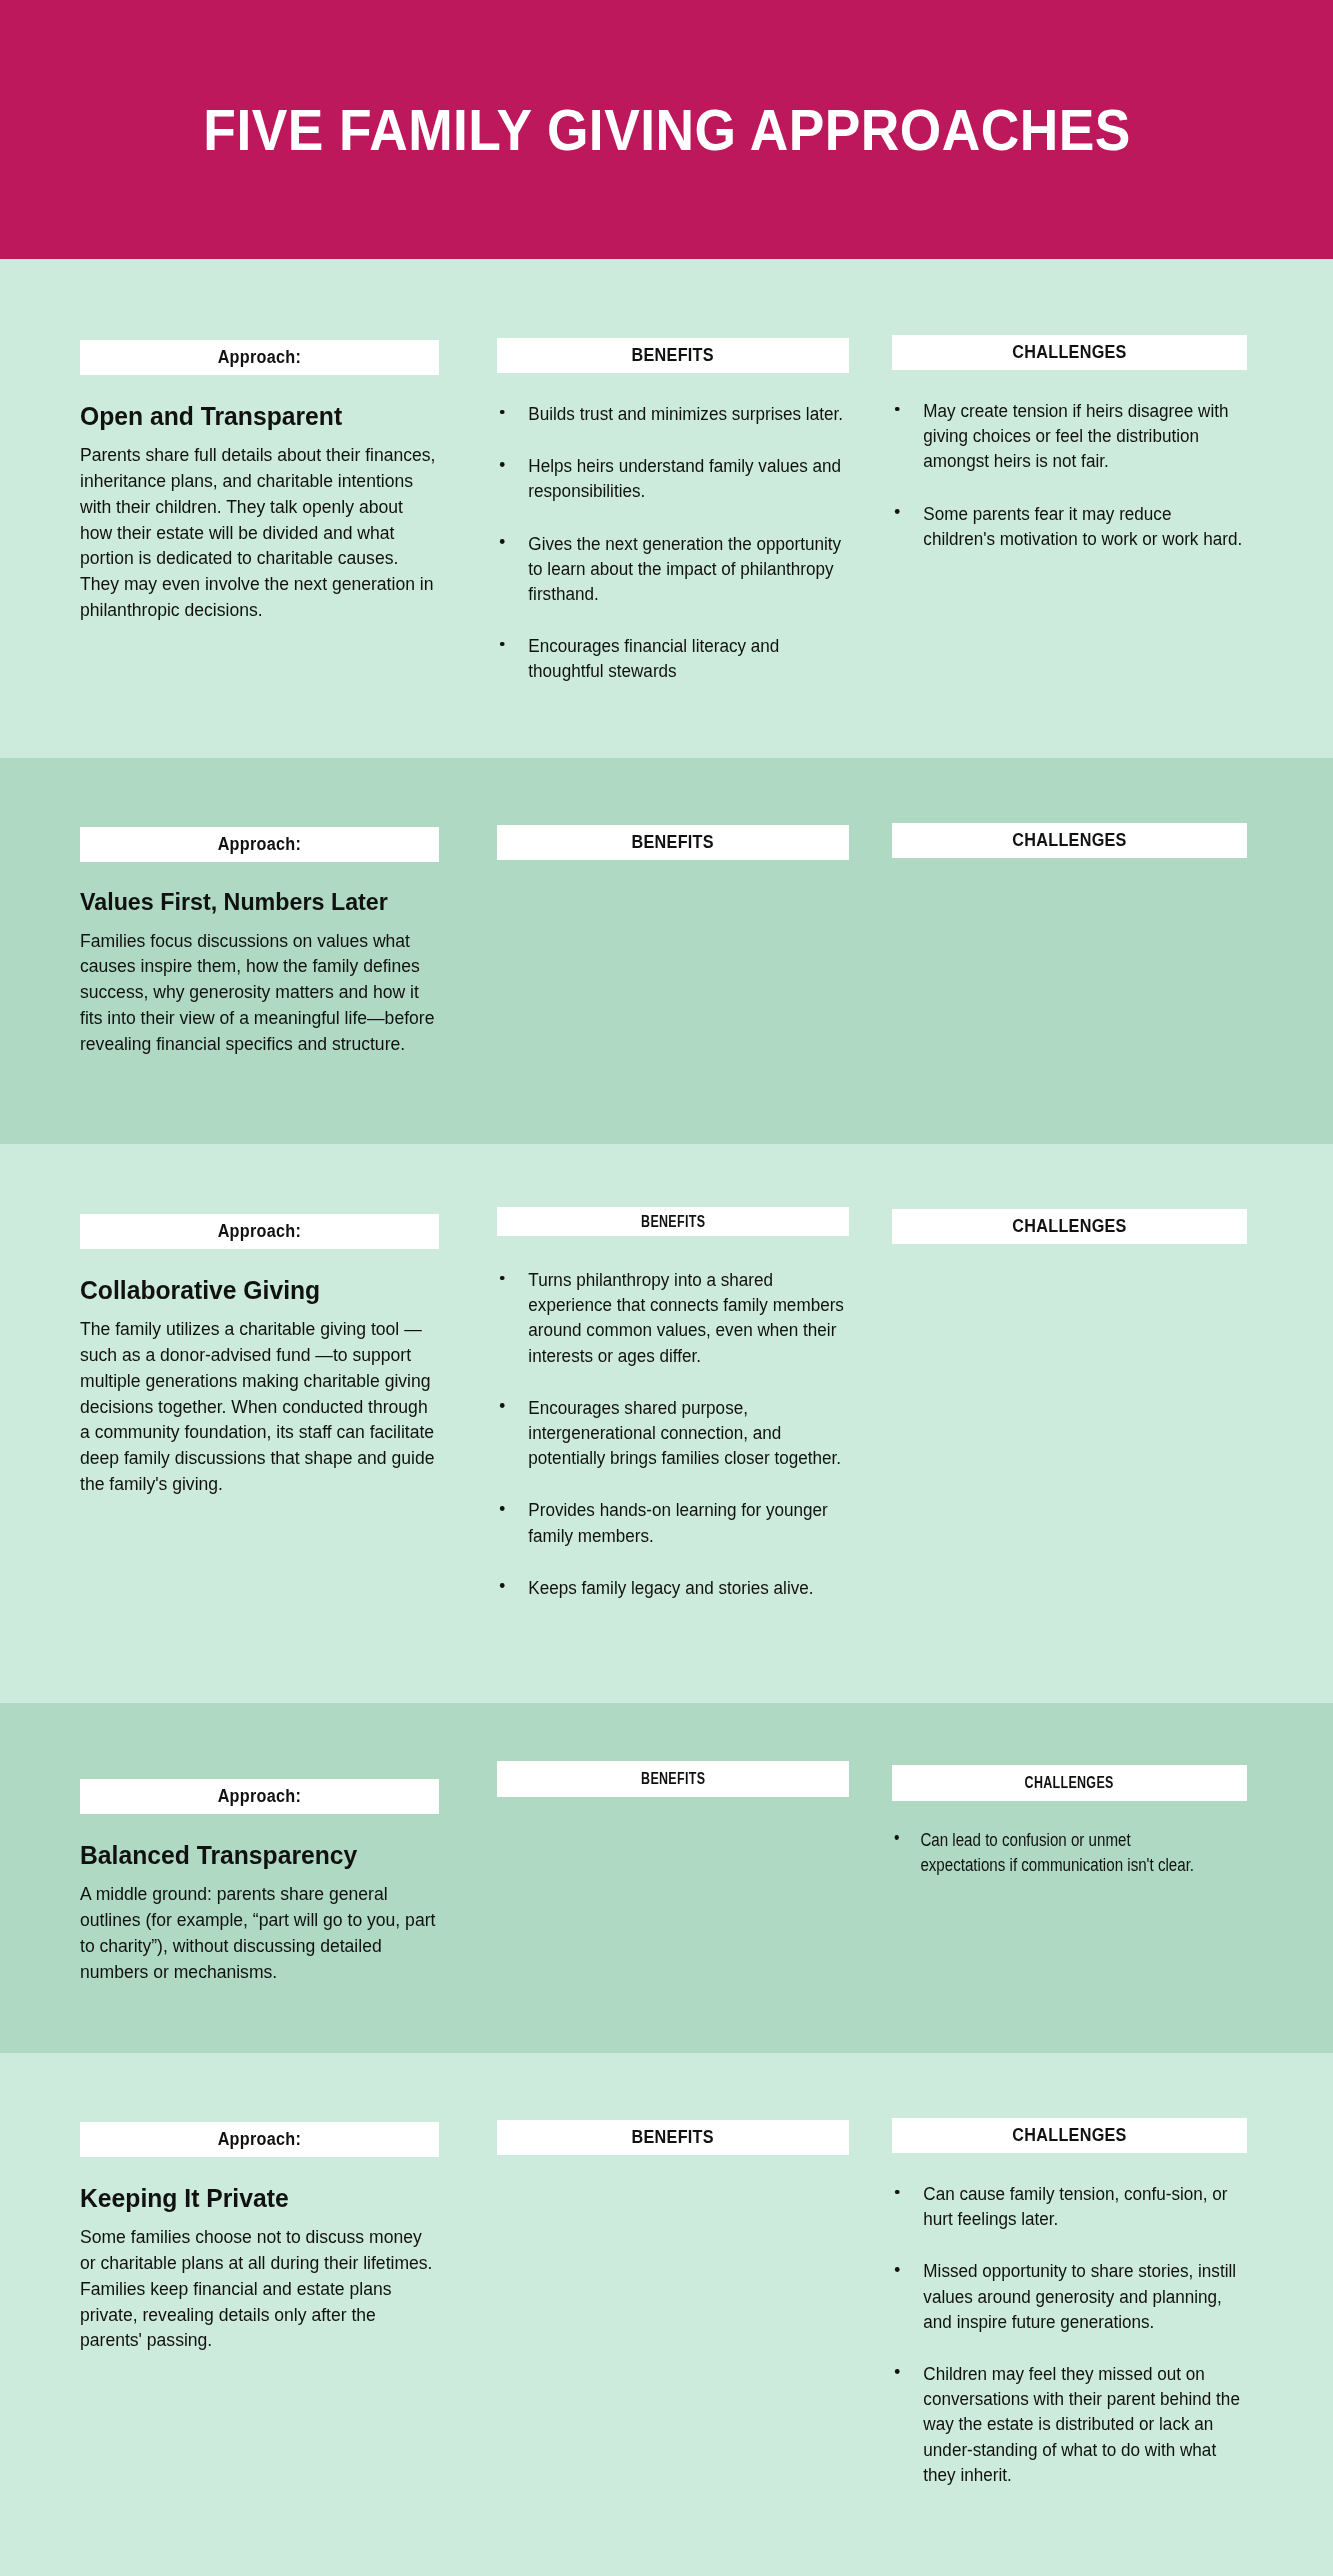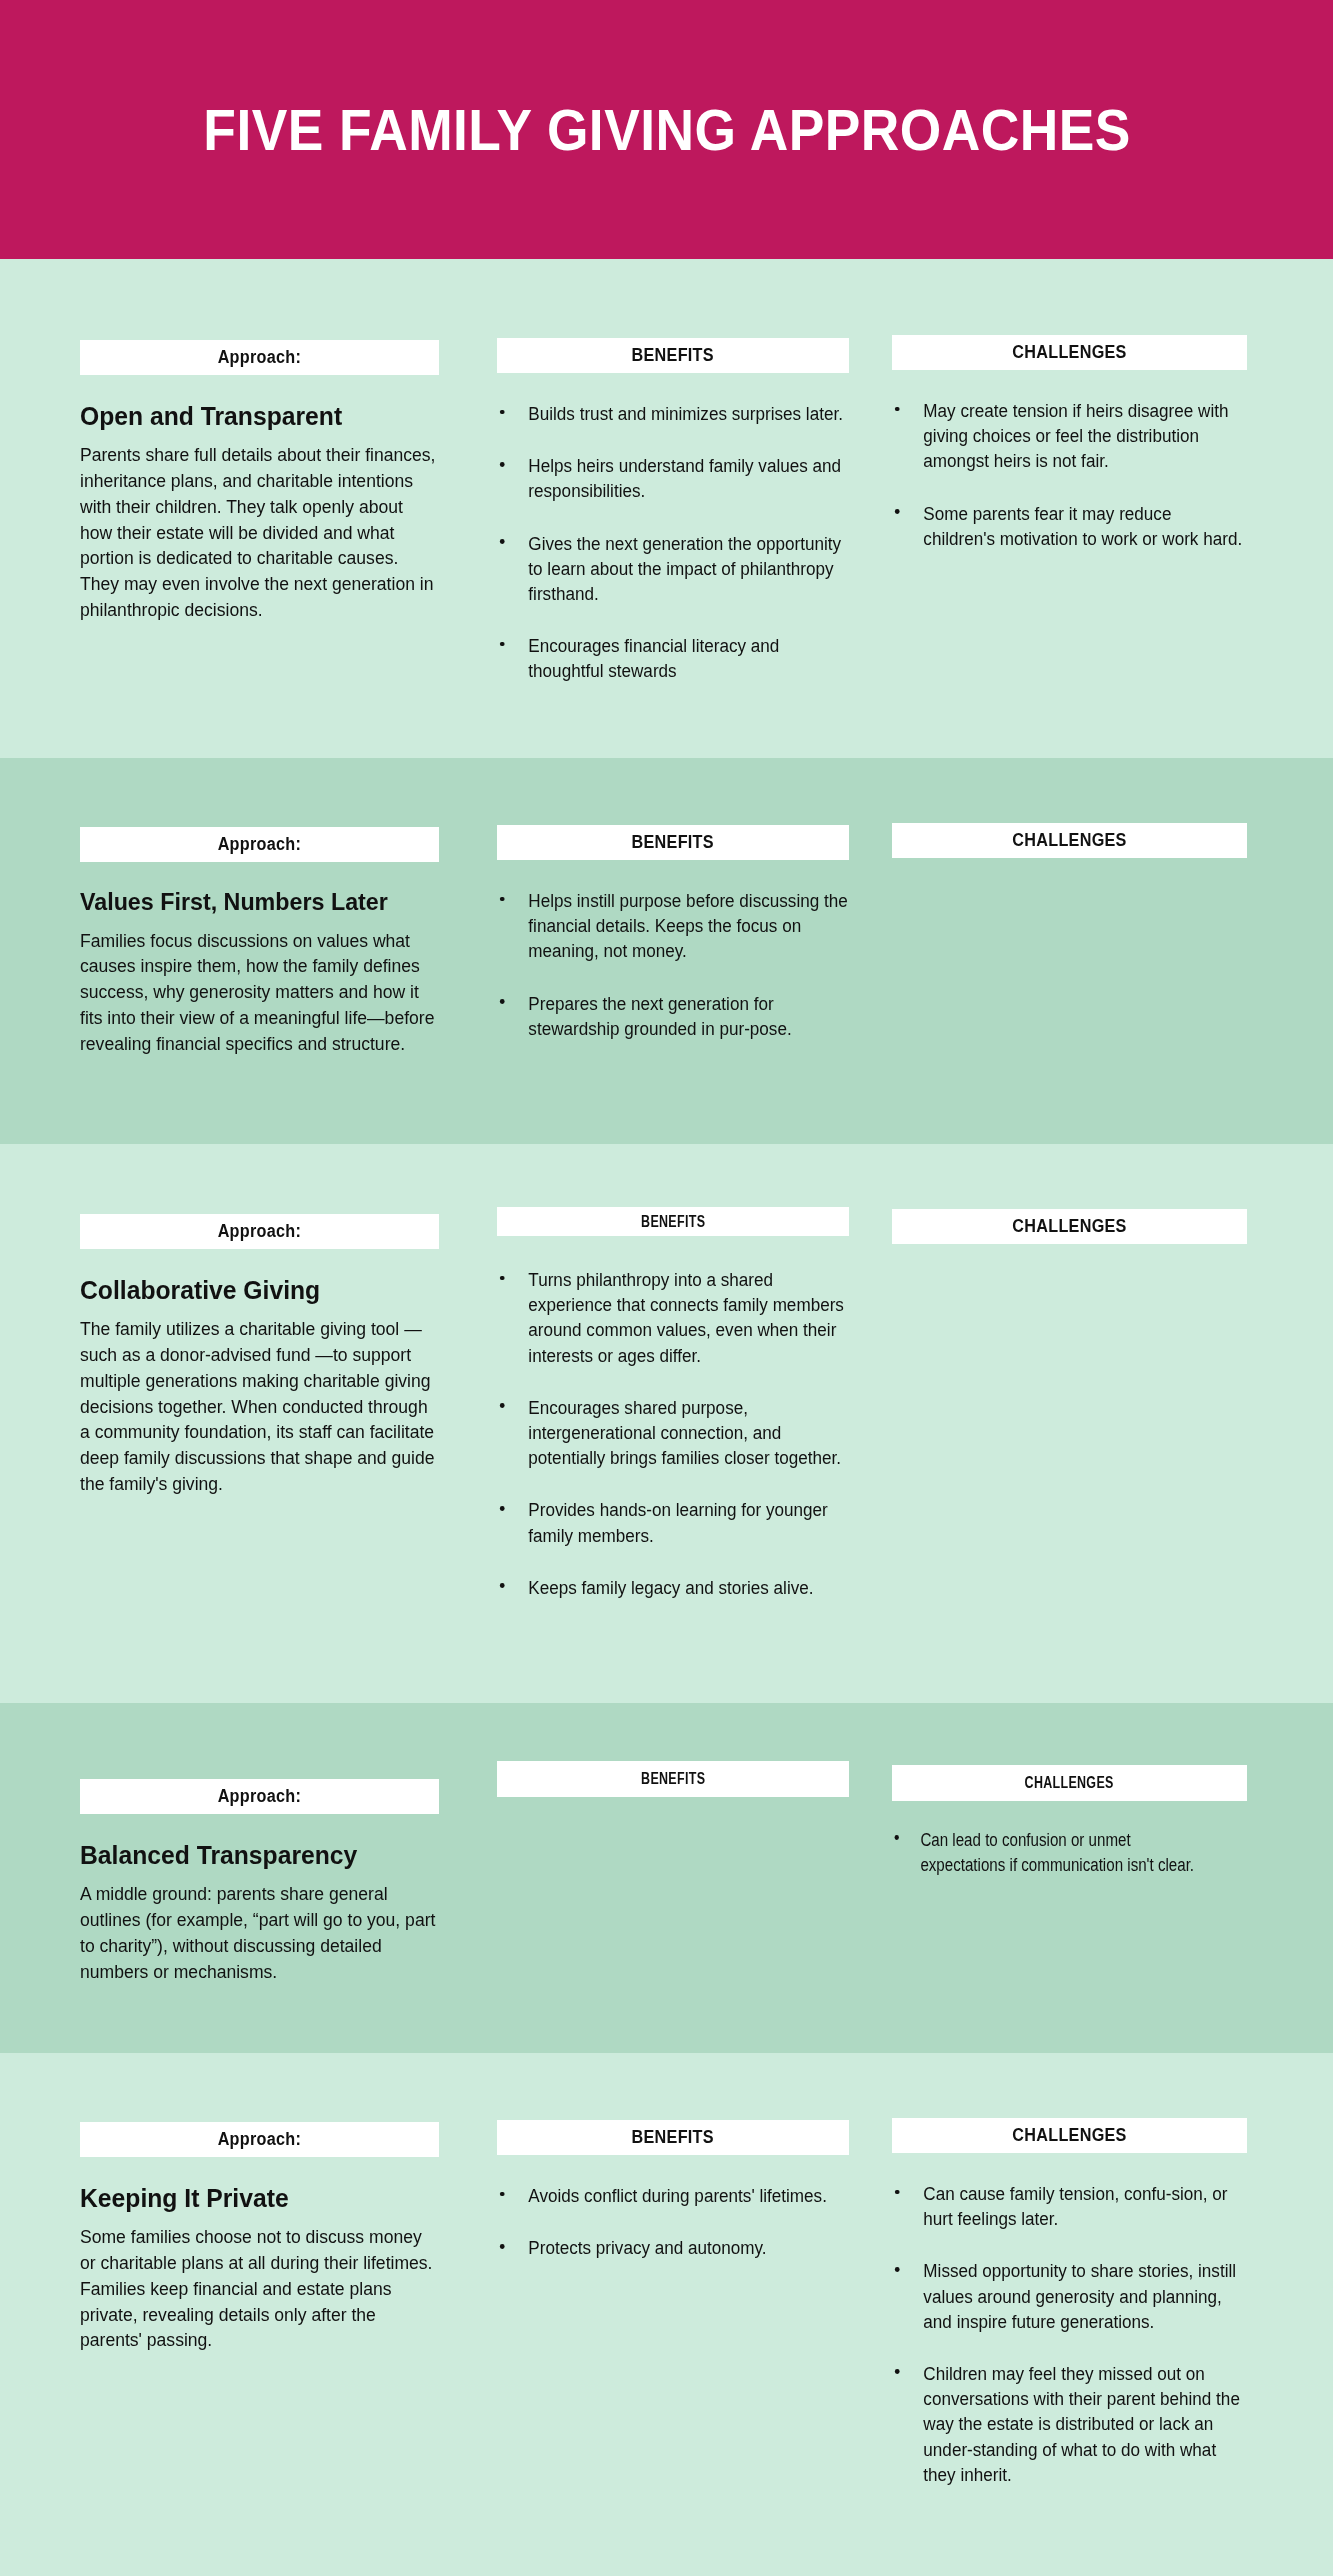--- a/index.html
+++ b/index.html
@@ -182,24 +182,20 @@
       <div class="label-box">
         <span class="label-text">Approach:</span>
       </div>
       <div class="approach-title" style="font-size:24.5px;">Values First, Numbers Later</div>
       <div class="approach-body">Families focus discussions on values what causes inspire them, how the family defines success, why generosity matters and how it fits into their view of a meaningful life—before revealing financial specifics and structure.</div>
     </div>
     <div class="col col-benefits" style="top:67px;">
       <div class="label-box">
         <span class="label-text">BENEFITS</span>
       </div>
-      <ul class="bullets">
-        <li><span class="dot"></span><span>Helps instill purpose before discussing the financial details. Keeps the focus on meaning, not money.</span></li>
-        <li><span class="dot"></span><span>Prepares the next generation for stewardship grounded in pur-pose.</span></li>
-      </ul>
     </div>
     <div class="col col-challenges" style="top:65px;">
       <div class="label-box">
         <span class="label-text">CHALLENGES</span>
       </div>
     </div>
   </div>
 
   <div class="band light" style="top:1144px;height:559px;">
     <div class="col col-approach" style="top:70px;">
@@ -255,24 +251,20 @@
       <div class="label-box">
         <span class="label-text">Approach:</span>
       </div>
       <div class="approach-title">Keeping It Private</div>
       <div class="approach-body">Some families choose not to discuss money or charitable plans at all during their lifetimes. Families keep financial and estate plans private, revealing details only after the parents' passing.</div>
     </div>
     <div class="col col-benefits" style="top:67px;">
       <div class="label-box">
         <span class="label-text">BENEFITS</span>
       </div>
-      <ul class="bullets">
-        <li><span class="dot"></span><span>Avoids conflict during parents' lifetimes.</span></li>
-        <li><span class="dot"></span><span>Protects privacy and autonomy.</span></li>
-      </ul>
     </div>
     <div class="col col-challenges" style="top:65px;">
       <div class="label-box">
         <span class="label-text">CHALLENGES</span>
       </div>
       <ul class="bullets">
         <li><span class="dot"></span><span>Can cause family tension, confu-sion, or hurt feelings later.</span></li>
         <li><span class="dot"></span><span>Missed opportunity to share stories, instill values around generosity and planning, and inspire future generations.</span></li>
         <li><span class="dot"></span><span>Children may feel they missed out on conversations with their parent behind the way the estate is distributed or lack an under-standing of what to do with what they inherit.</span></li>
       </ul>

